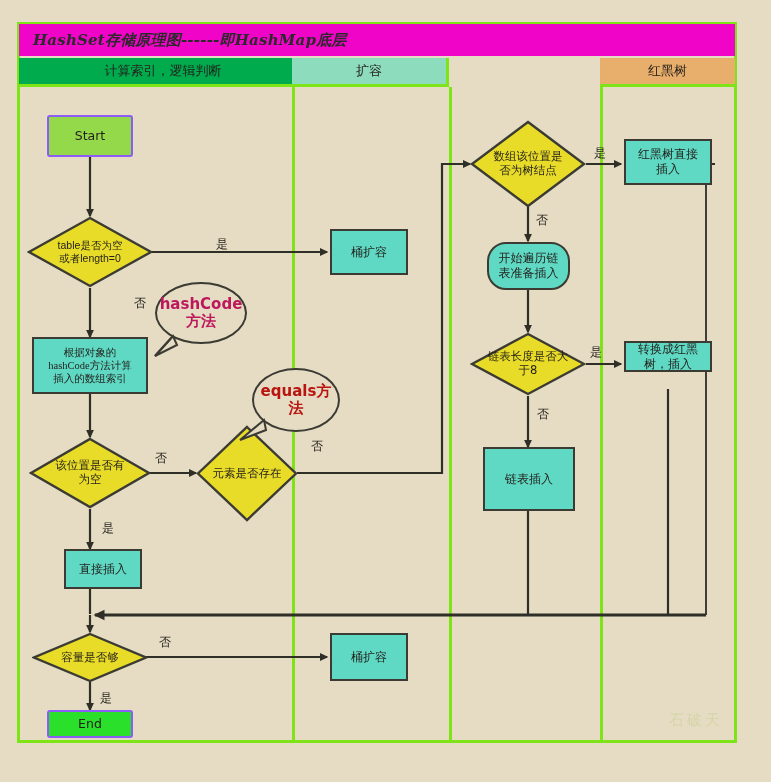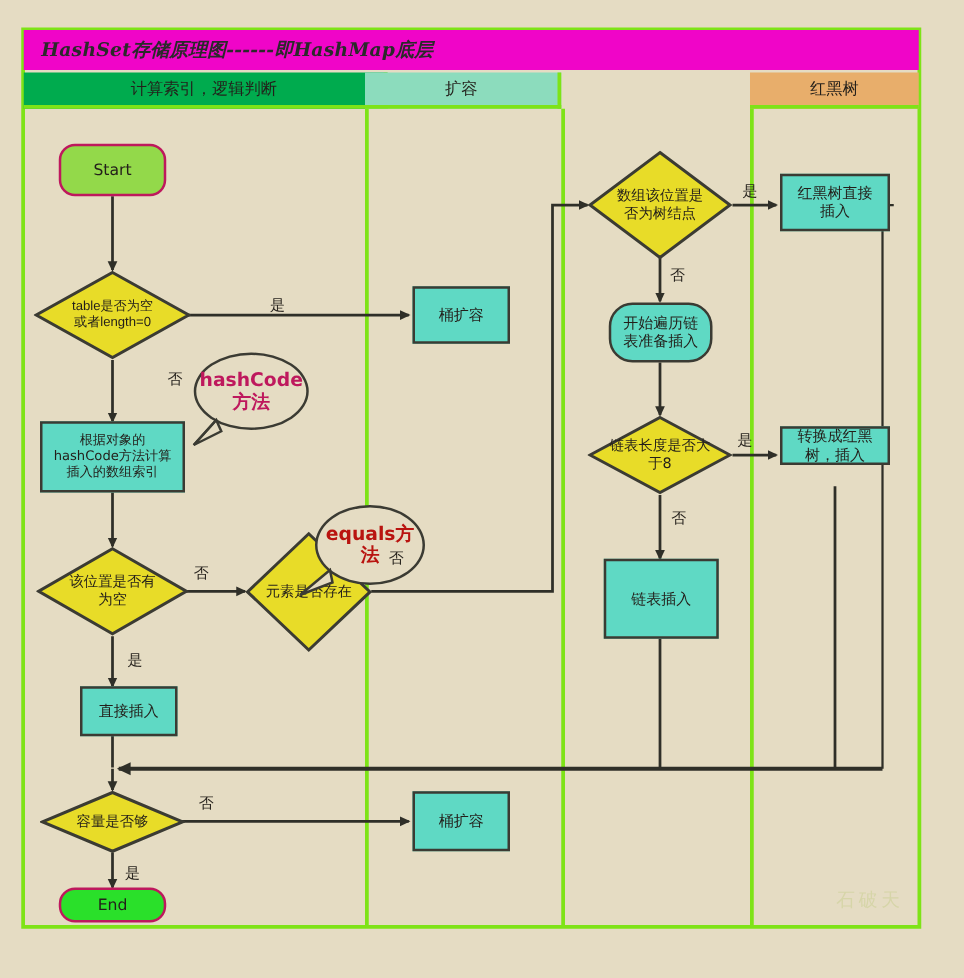--- a/index.html
+++ b/index.html
@@ -79,22 +79,22 @@
     box-sizing: border-box;
     display: flex;
     align-items: center;
     justify-content: center;
     text-align: center;
     color: #231f1a;
     font-size: 12px;
     line-height: 1.25;
   }
   .n-terminal {
-    border: 2px solid #be185d;
-    border-radius: 13px;
+    border: 2px solid #8b5cf6;
+    border-radius: 3px;
     font-size: 12.5px;
     font-family: "DejaVu Sans", "Liberation Sans", sans-serif;
   }
   .n-process {
     border: 2px solid #3b3b33;
     background: #5fd9c4;
     font-family: "DejaVu Sans", "Liberation Sans", sans-serif;
   }
   .n-decision {
     background: transparent;
@@ -247,21 +247,21 @@
     <div class="dtext" style="font-family:Liberation Sans, sans-serif; font-size:10.5px;">
       <span style="white-space:pre-line;">table是否为空
 或者length=0</span>
     </div>
   </div>
 
   <div class="node n-process" style="left:330px; top:229px; width:78px; height:46px;">
     <span>桶扩容</span>
   </div>
 
-  <div class="node n-process" style="left:32px; top:337px; width:116px; height:57px;">
+  <div class="node n-process" style="left:32px; top:337px; width:116px; height:57px;font-family:Liberation Serif, serif;">
     <span style="white-space:pre-line; font-size:10.5px;">根据对象的
 hashCode方法计算
 插入的数组索引</span>
   </div>
 
   <div class="node n-decision" style="left:29px; top:437px; width:122px; height:72px;">
     <svg class="dshape" viewBox="0 0 122 72" preserveAspectRatio="none">
       <polygon points="61,2 120,36 61,70 2,36" fill="#e8dc28" stroke="#3b3b33" stroke-width="2.4"></polygon>
     </svg>
     <div class="dtext">
@@ -341,21 +341,21 @@
 
   <div class="callout" style="left:155px; top:282px; width:88px; height:58px; color:#be185d;">
     <span style="white-space:pre-line;">hashCode
 方法</span>
     <svg style="position:absolute; left:-4px; bottom:-16px; width:34px; height:26px; overflow:visible;">
       <path d="M20,4 L2,24 L24,13 Z" fill="#e5dcc3" stroke="#3b3b33" stroke-width="2"></path>
       <path d="M20,4 L2,24" stroke="#3b3b33" stroke-width="2" fill="none"></path>
     </svg>
   </div>
 
-  <div class="callout" style="left:252px; top:404px; width:84px; height:60px; color:#b91410;">
+  <div class="callout" style="left:252px; top:368px; width:84px; height:60px; color:#b91410;">
     <span style="white-space:pre-line;">equals方
 法</span>
     <svg style="position:absolute; left:-16px; bottom:-14px; width:34px; height:26px; overflow:visible;">
       <path d="M26,2 L2,22 L28,12 Z" fill="#e5dcc3" stroke="#3b3b33" stroke-width="2"></path>
     </svg>
   </div>
 
   <div class="elabel" style="left:216px; top:236px;">
     <span>是</span></div>
   <div class="elabel" style="left:134px; top:295px;">

